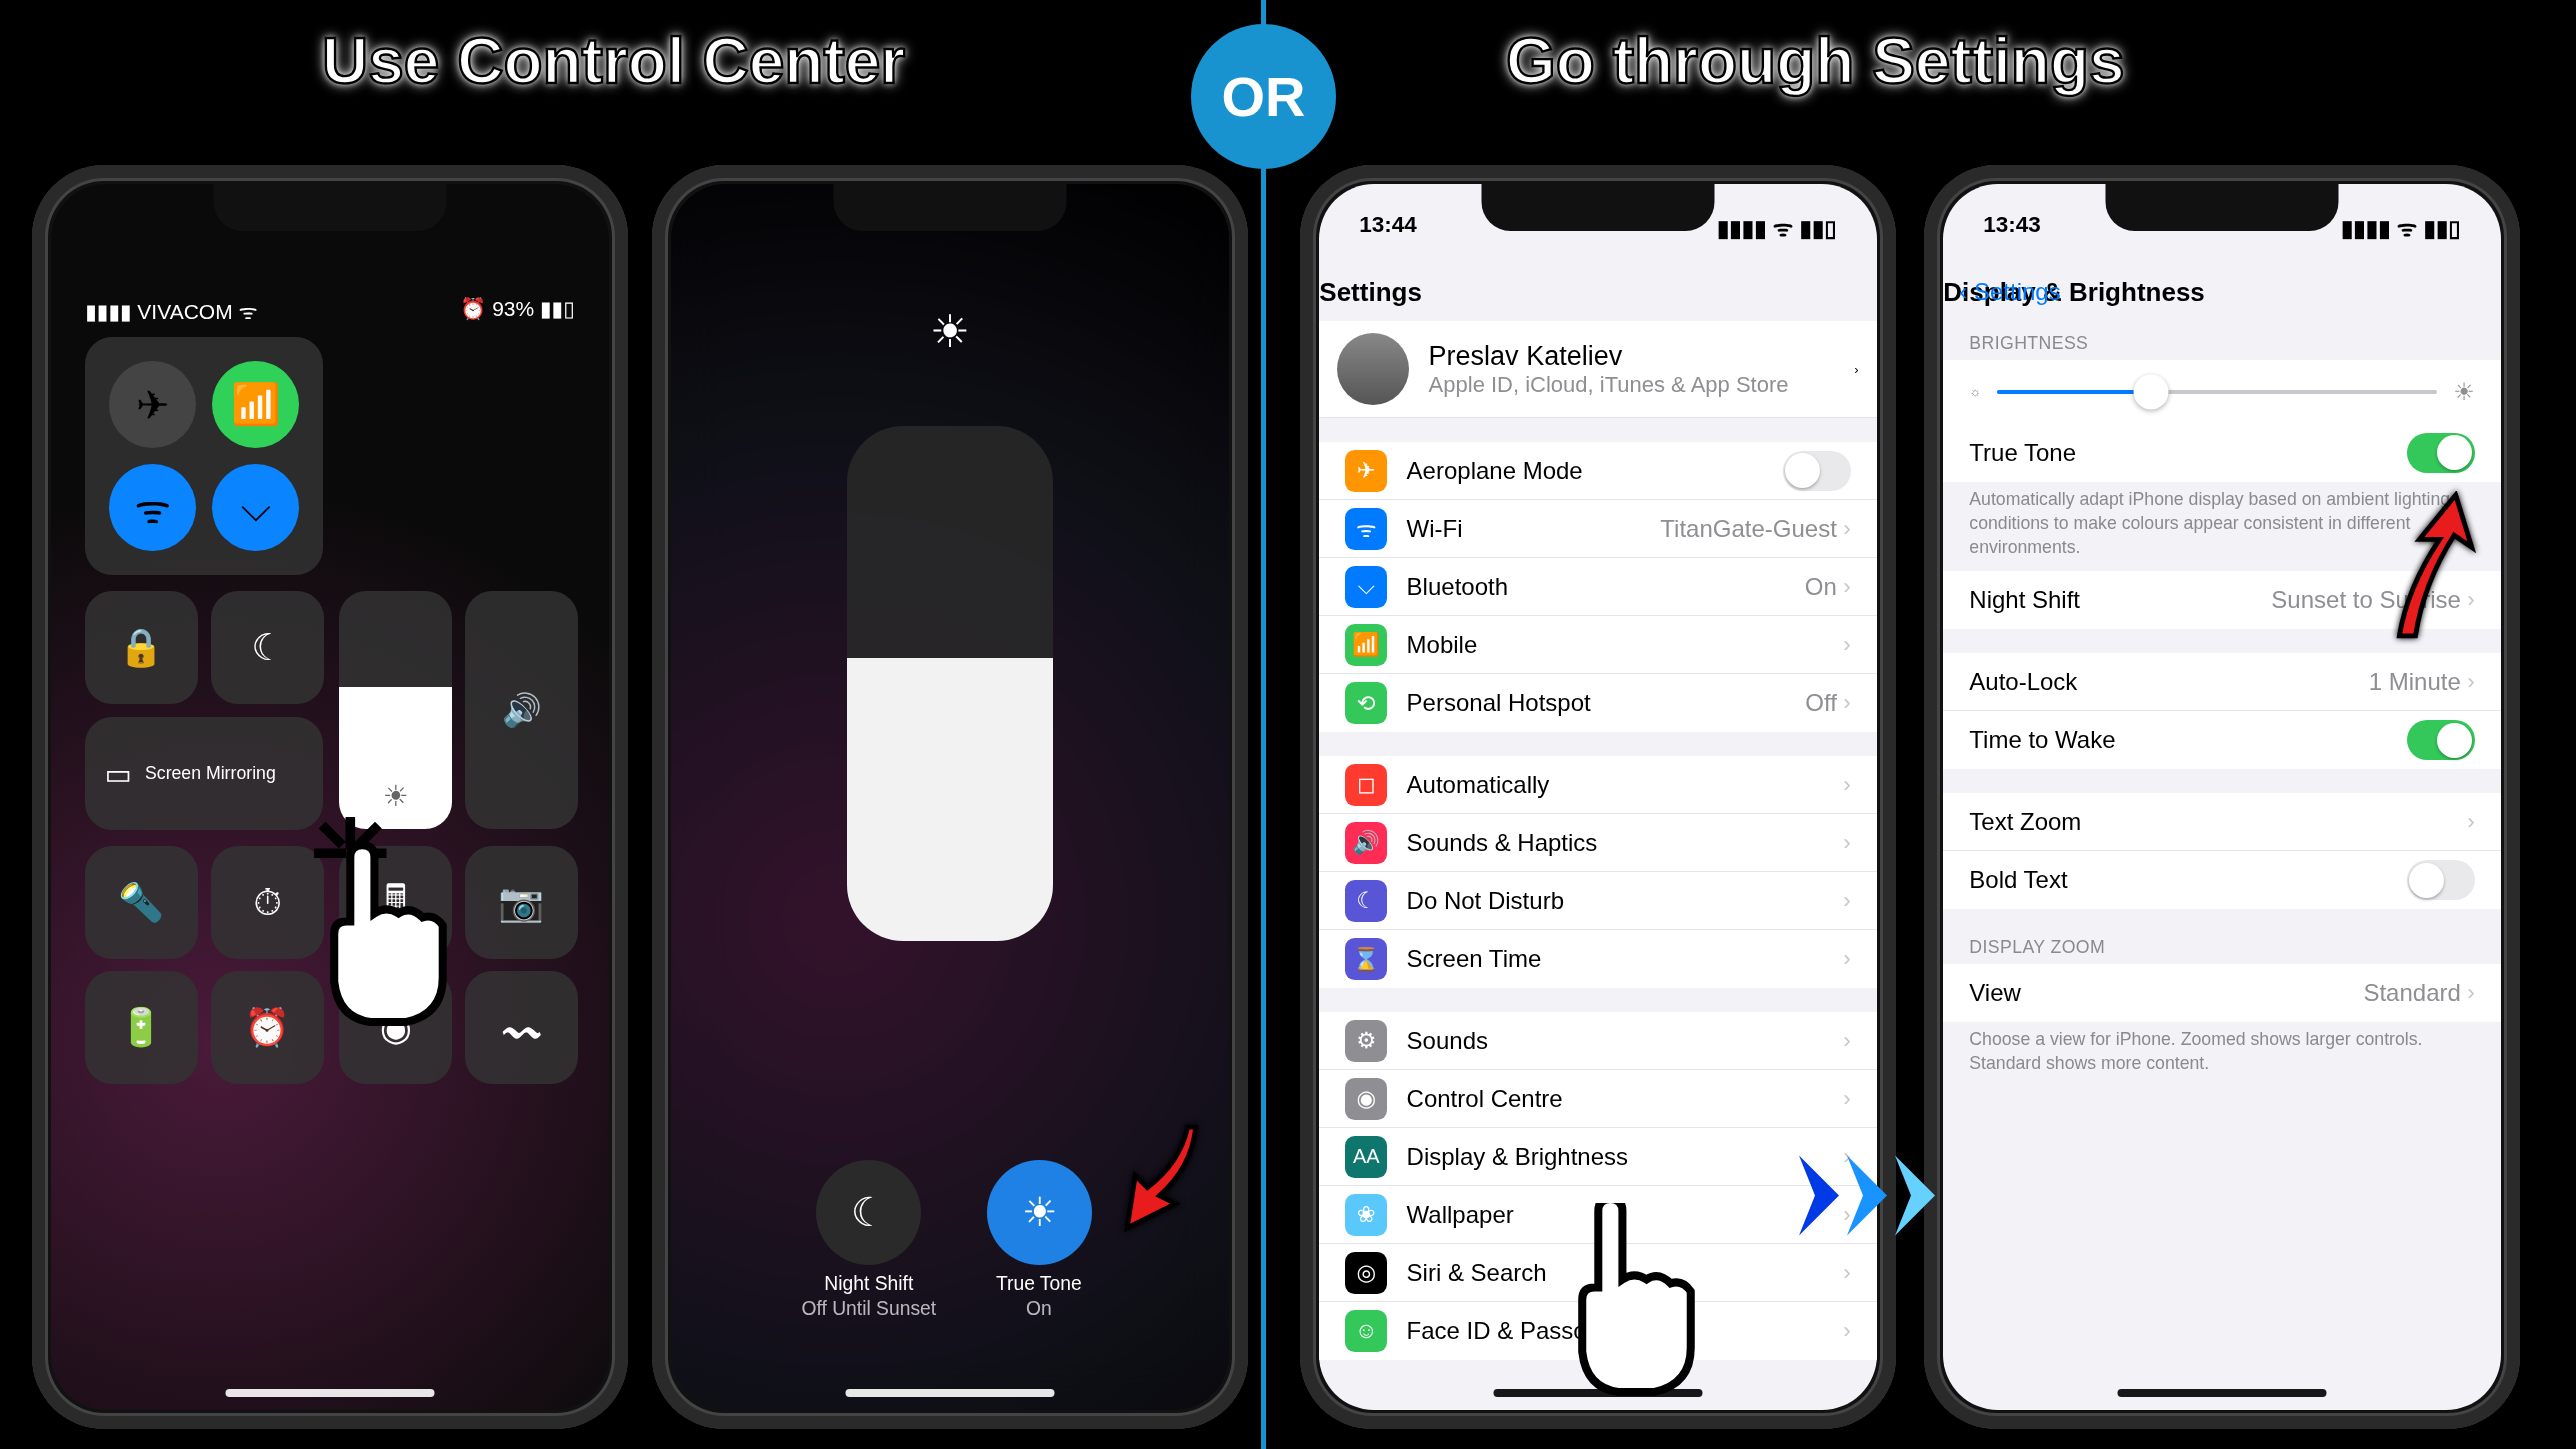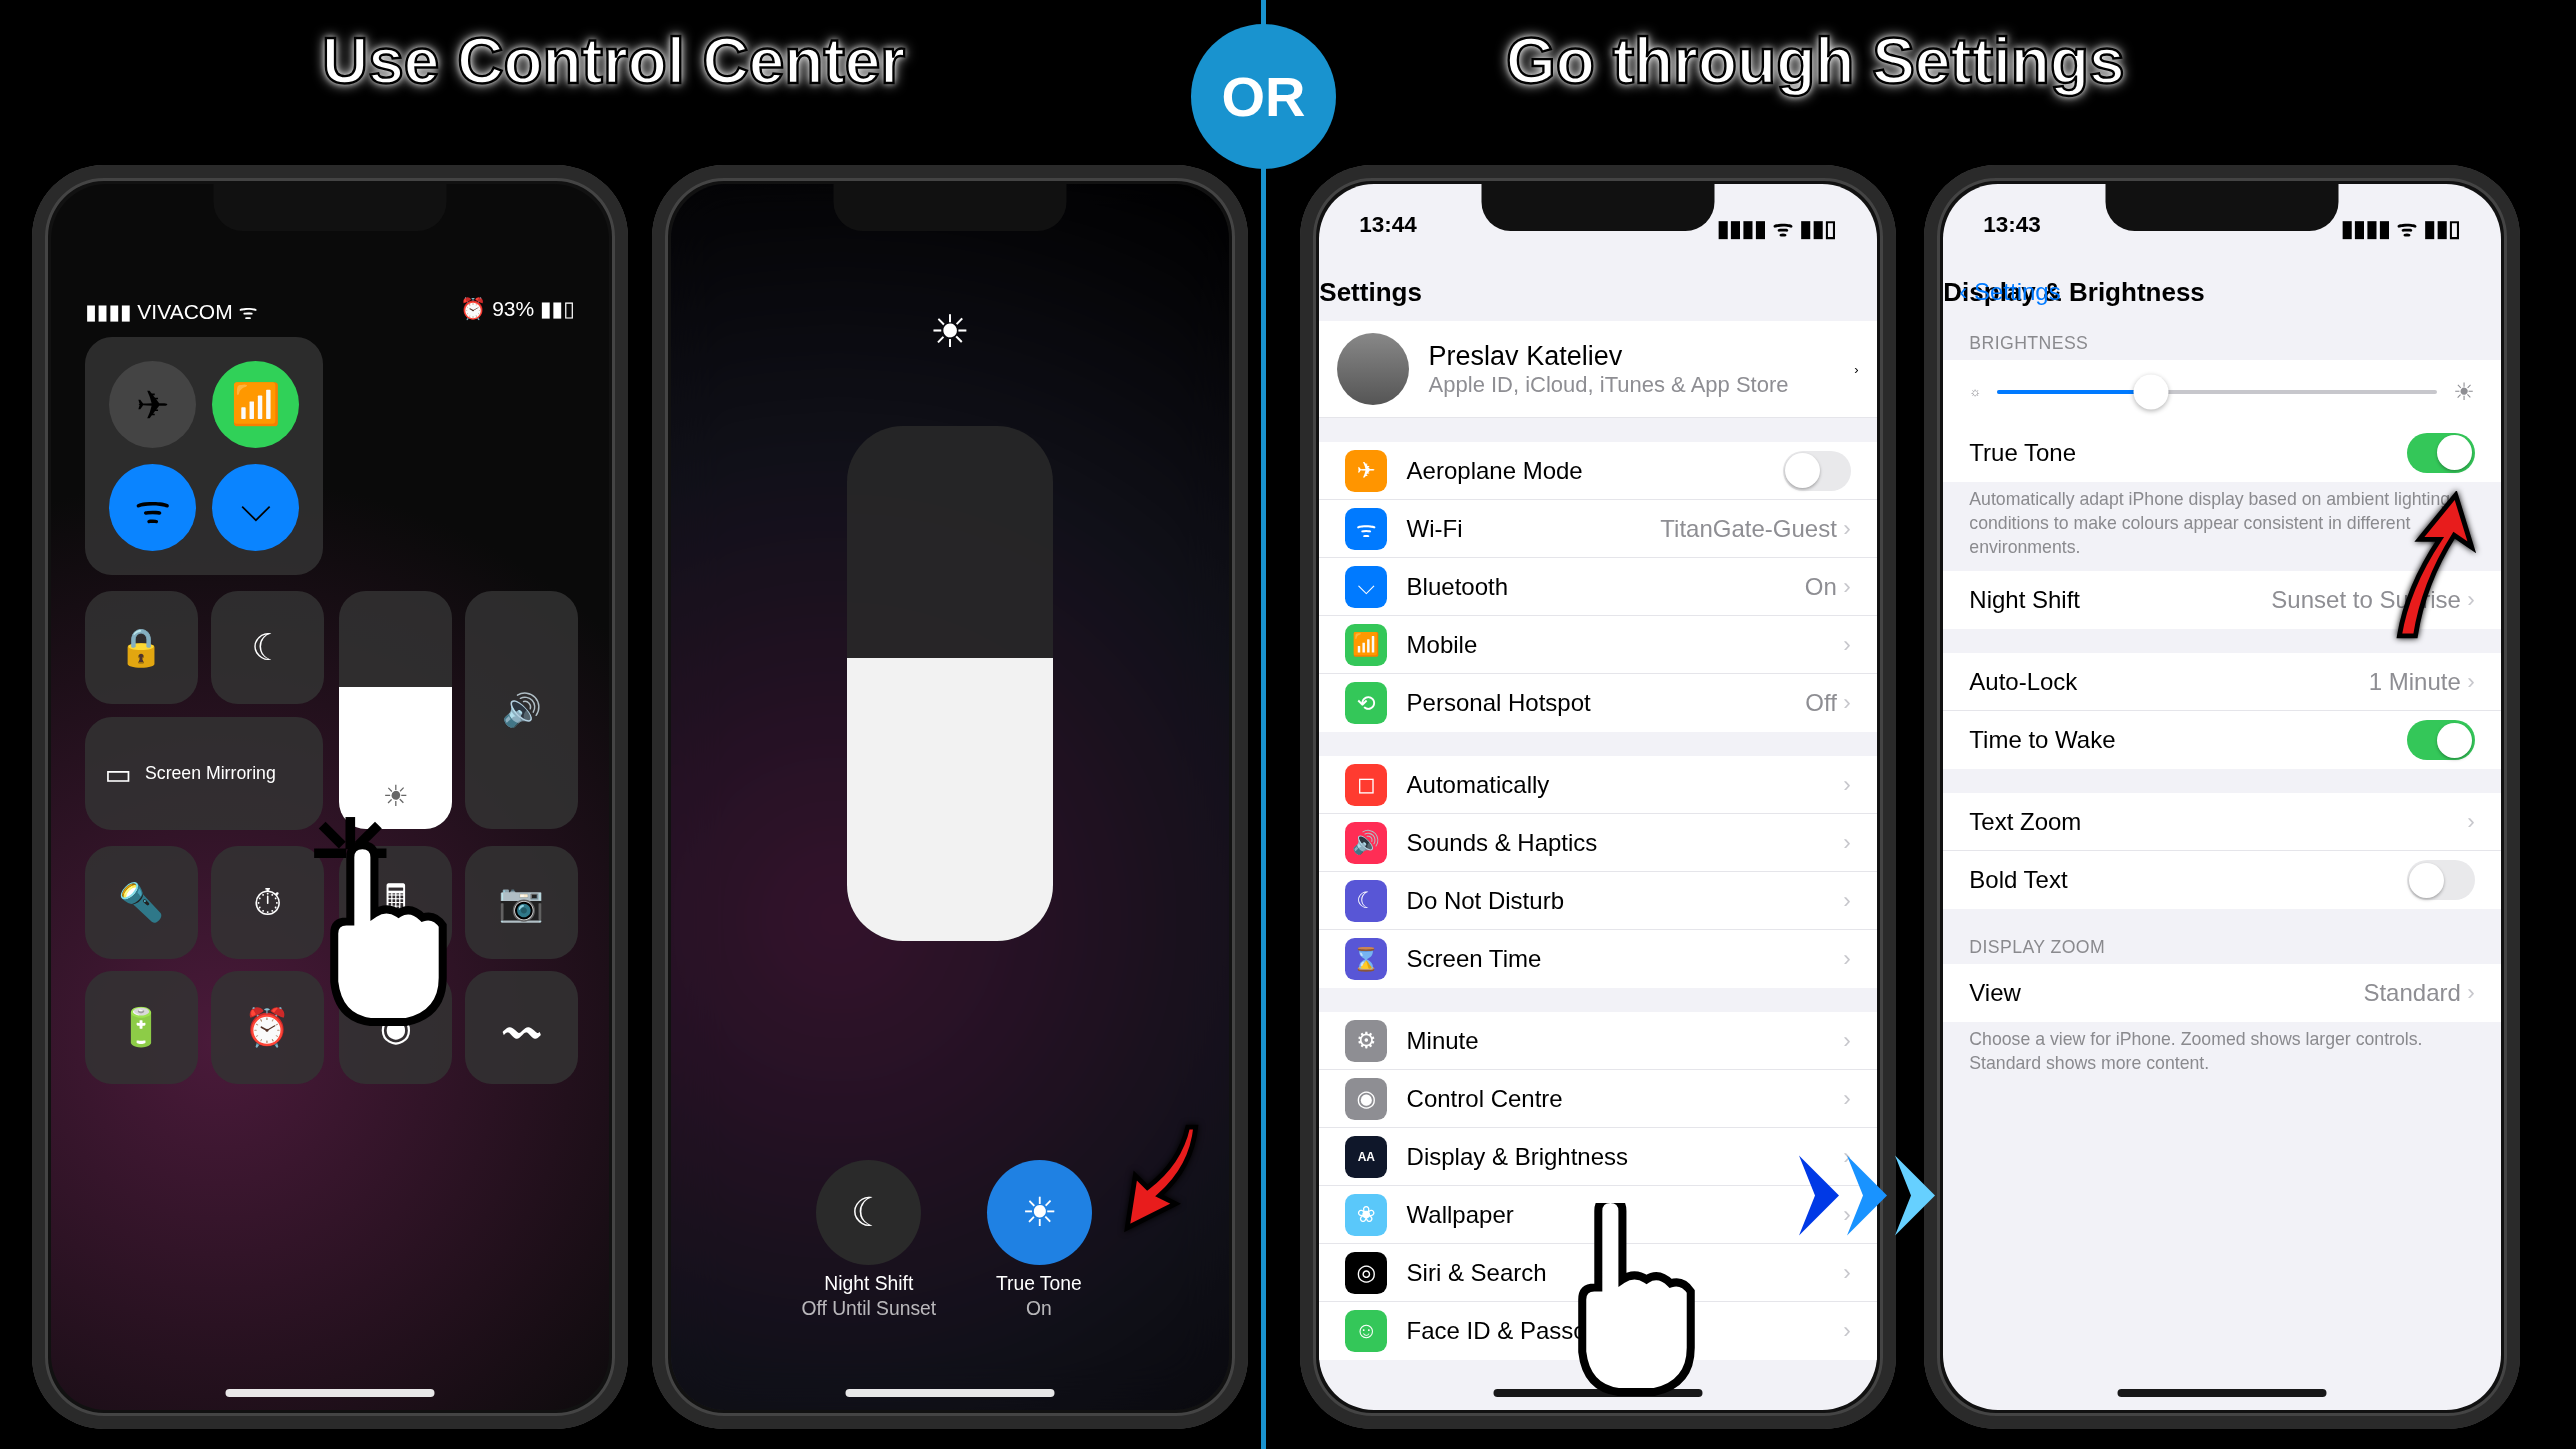--- a/index.html
+++ b/index.html
@@ -270,30 +270,30 @@
           <div class="row">
             <div class="ic" style="background: rgb(88, 86, 214);">⌛</div>
             <span class="lab">Screen Time</span>
             <span class="chev">›</span>
           </div>
         </div>
       <div style="height:24px"></div>
       <div class="rows" id="p3g3">
           <div class="row">
             <div class="ic" style="background: rgb(142, 142, 147);">⚙</div>
-            <span class="lab">Minute</span>
+            <span class="lab">Sounds</span>
             <span class="chev">›</span>
           </div>
           <div class="row">
             <div class="ic" style="background: rgb(142, 142, 147);">◉</div>
             <span class="lab">Control Centre</span>
             <span class="chev">›</span>
           </div>
           <div class="row">
-            <div class="ic" style="background: #0f172a; font-size: 12px; font-weight: 700;">AA</div>
+            <div class="ic" style="background: #0f766e; font-size: 20px; font-weight: 400;">AA</div>
             <span class="lab">Display &amp; Brightness</span>
             <span class="chev">›</span>
           </div>
           <div class="row">
             <div class="ic" style="background: rgb(90, 200, 250);">❀</div>
             <span class="lab">Wallpaper</span>
             <span class="chev">›</span>
           </div>
           <div class="row">
             <div class="ic" style="background: rgb(0, 0, 0);">◎</div>

